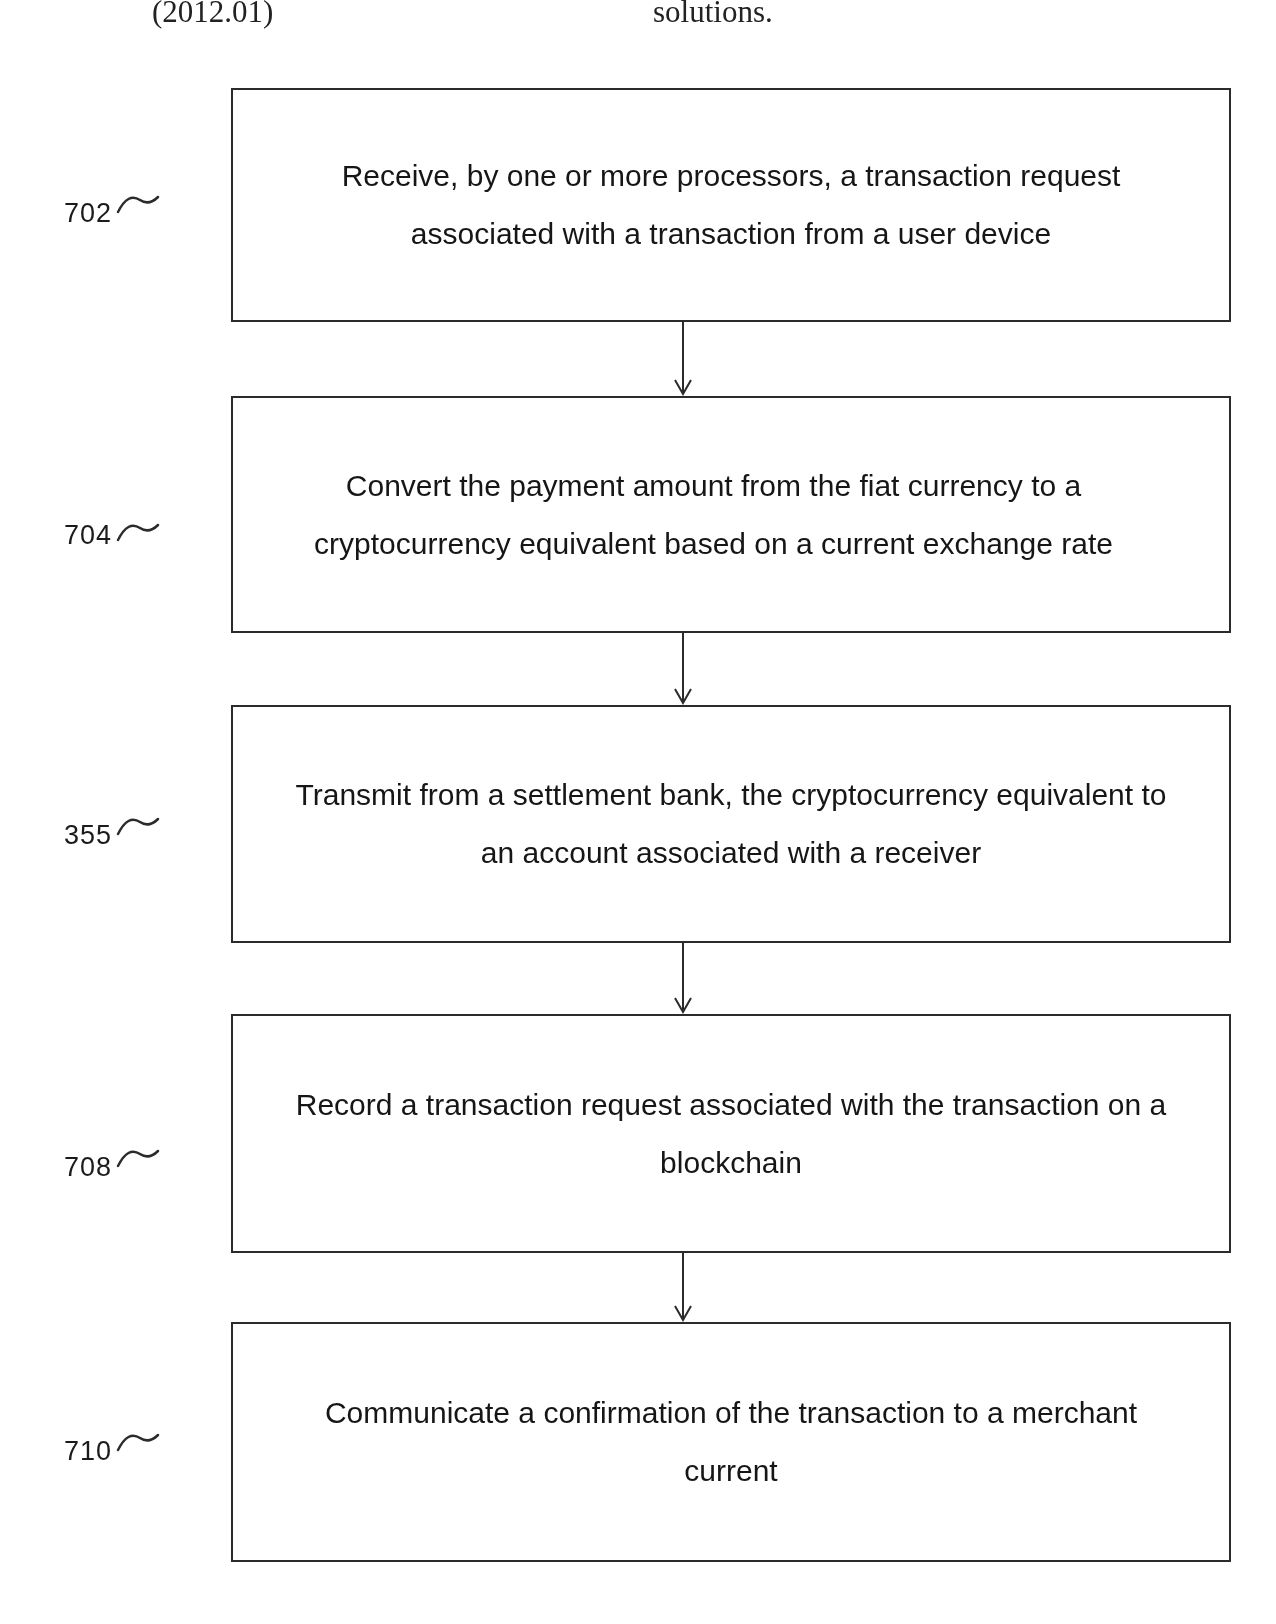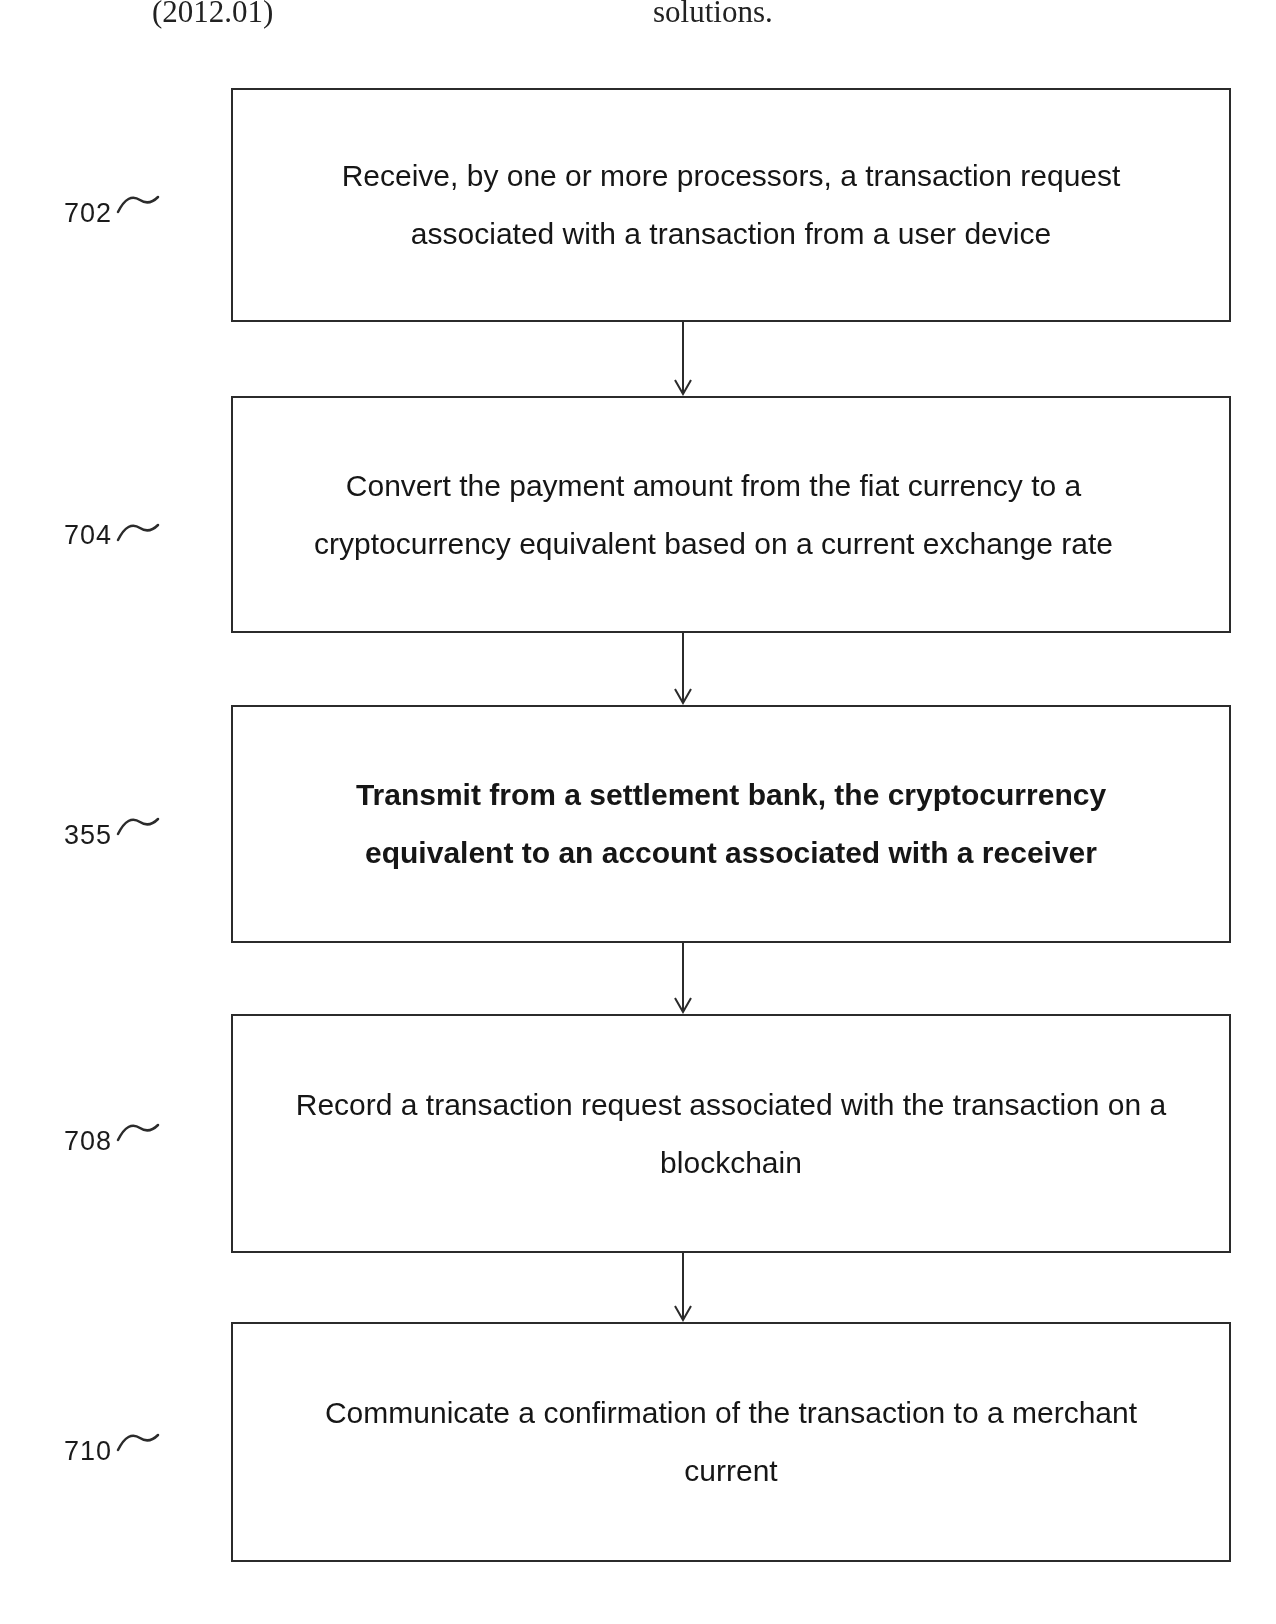--- a/index.html
+++ b/index.html
@@ -102,30 +102,30 @@
     <line x1="15" y1="0" x2="15" y2="70" stroke="#2b2b2b" stroke-width="2"></line>
     <polyline points="7,56 15,70 23,56" fill="none" stroke="#2b2b2b" stroke-width="2"></polyline>
   </svg>
 
   <div class="step-label" style="left:64px; top:820px;">
     <span>355</span>
     <svg class="squiggle" width="44" height="28" viewBox="0 0 44 28">
       <path d="M2 22 Q 12 2 24 10 Q 33 16 42 7" fill="none" stroke="#2b2b2b" stroke-width="2.5" stroke-linecap="round"></path>
     </svg>
   </div>
-  <div class="step-box" style="top:705px; height:238px;font-weight:bold;">
+  <div class="step-box" style="top:705px; height:238px;">
     <span>Transmit from a settlement bank, the cryptocurrency equivalent to an account associated with a receiver</span>
   </div>
 
   <svg class="down-arrow" style="top:943px;" width="30" height="71" viewBox="0 0 30 71">
     <line x1="15" y1="0" x2="15" y2="69" stroke="#2b2b2b" stroke-width="2"></line>
     <polyline points="7,55 15,69 23,55" fill="none" stroke="#2b2b2b" stroke-width="2"></polyline>
   </svg>
 
-  <div class="step-label" style="left:64px; top:1126px;">
+  <div class="step-label" style="left:64px; top:1152px;">
     <span>708</span>
     <svg class="squiggle" width="44" height="28" viewBox="0 0 44 28">
       <path d="M2 22 Q 12 2 24 10 Q 33 16 42 7" fill="none" stroke="#2b2b2b" stroke-width="2.5" stroke-linecap="round"></path>
     </svg>
   </div>
   <div class="step-box" style="top:1014px; height:239px;">
     <span>Record a transaction request associated with the transaction on a blockchain</span>
   </div>
 
   <svg class="down-arrow" style="top:1253px;" width="30" height="69" viewBox="0 0 30 69">

